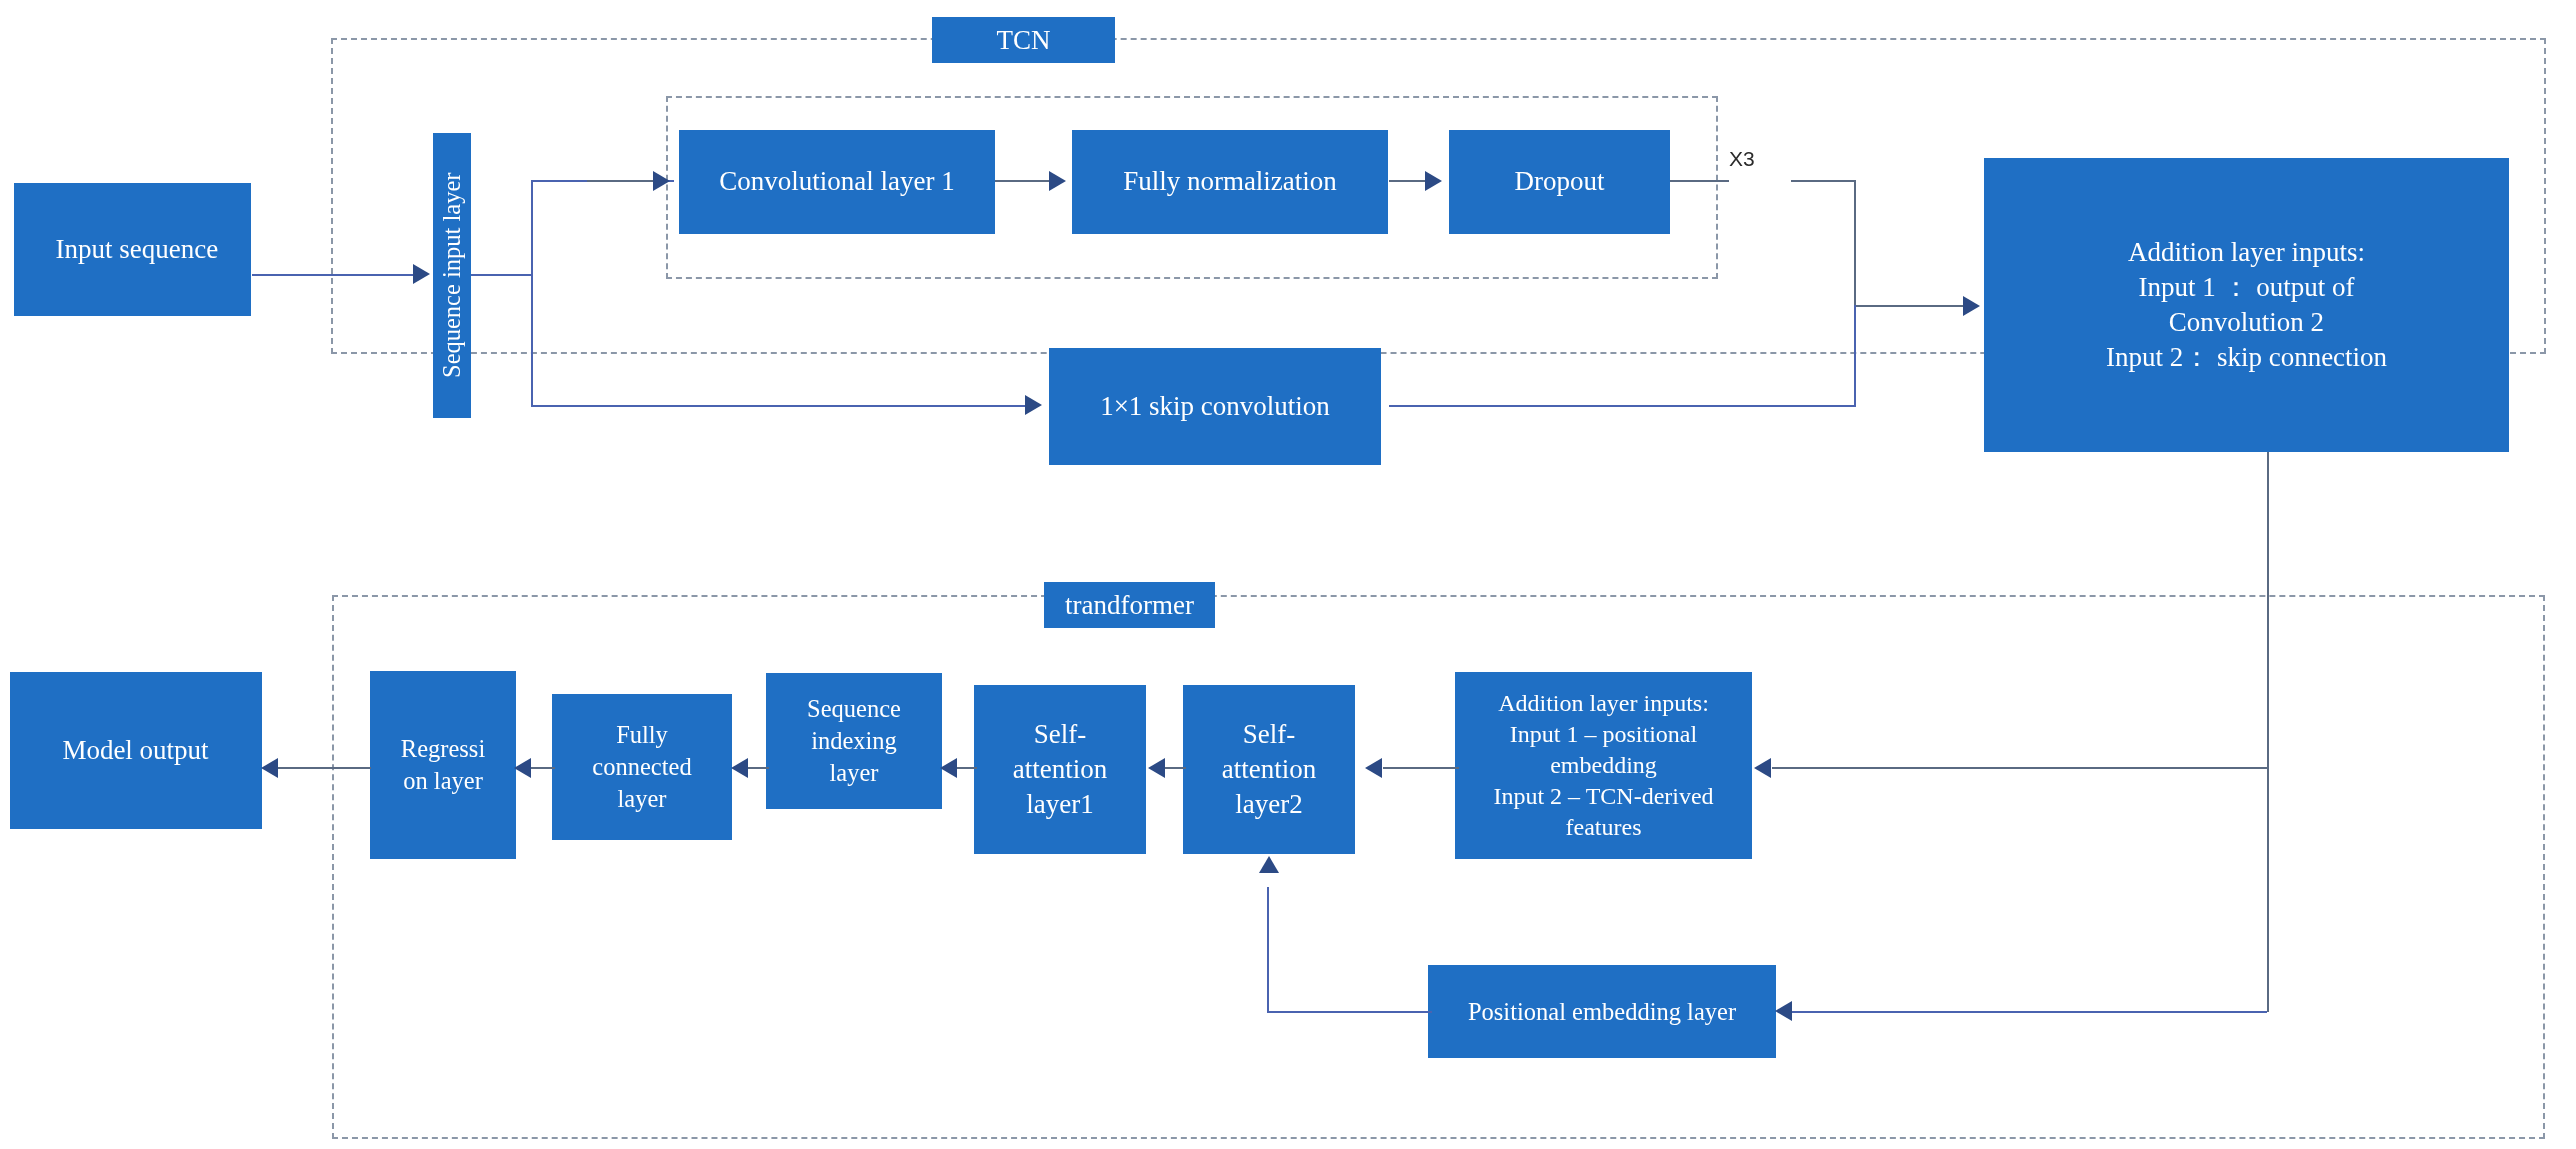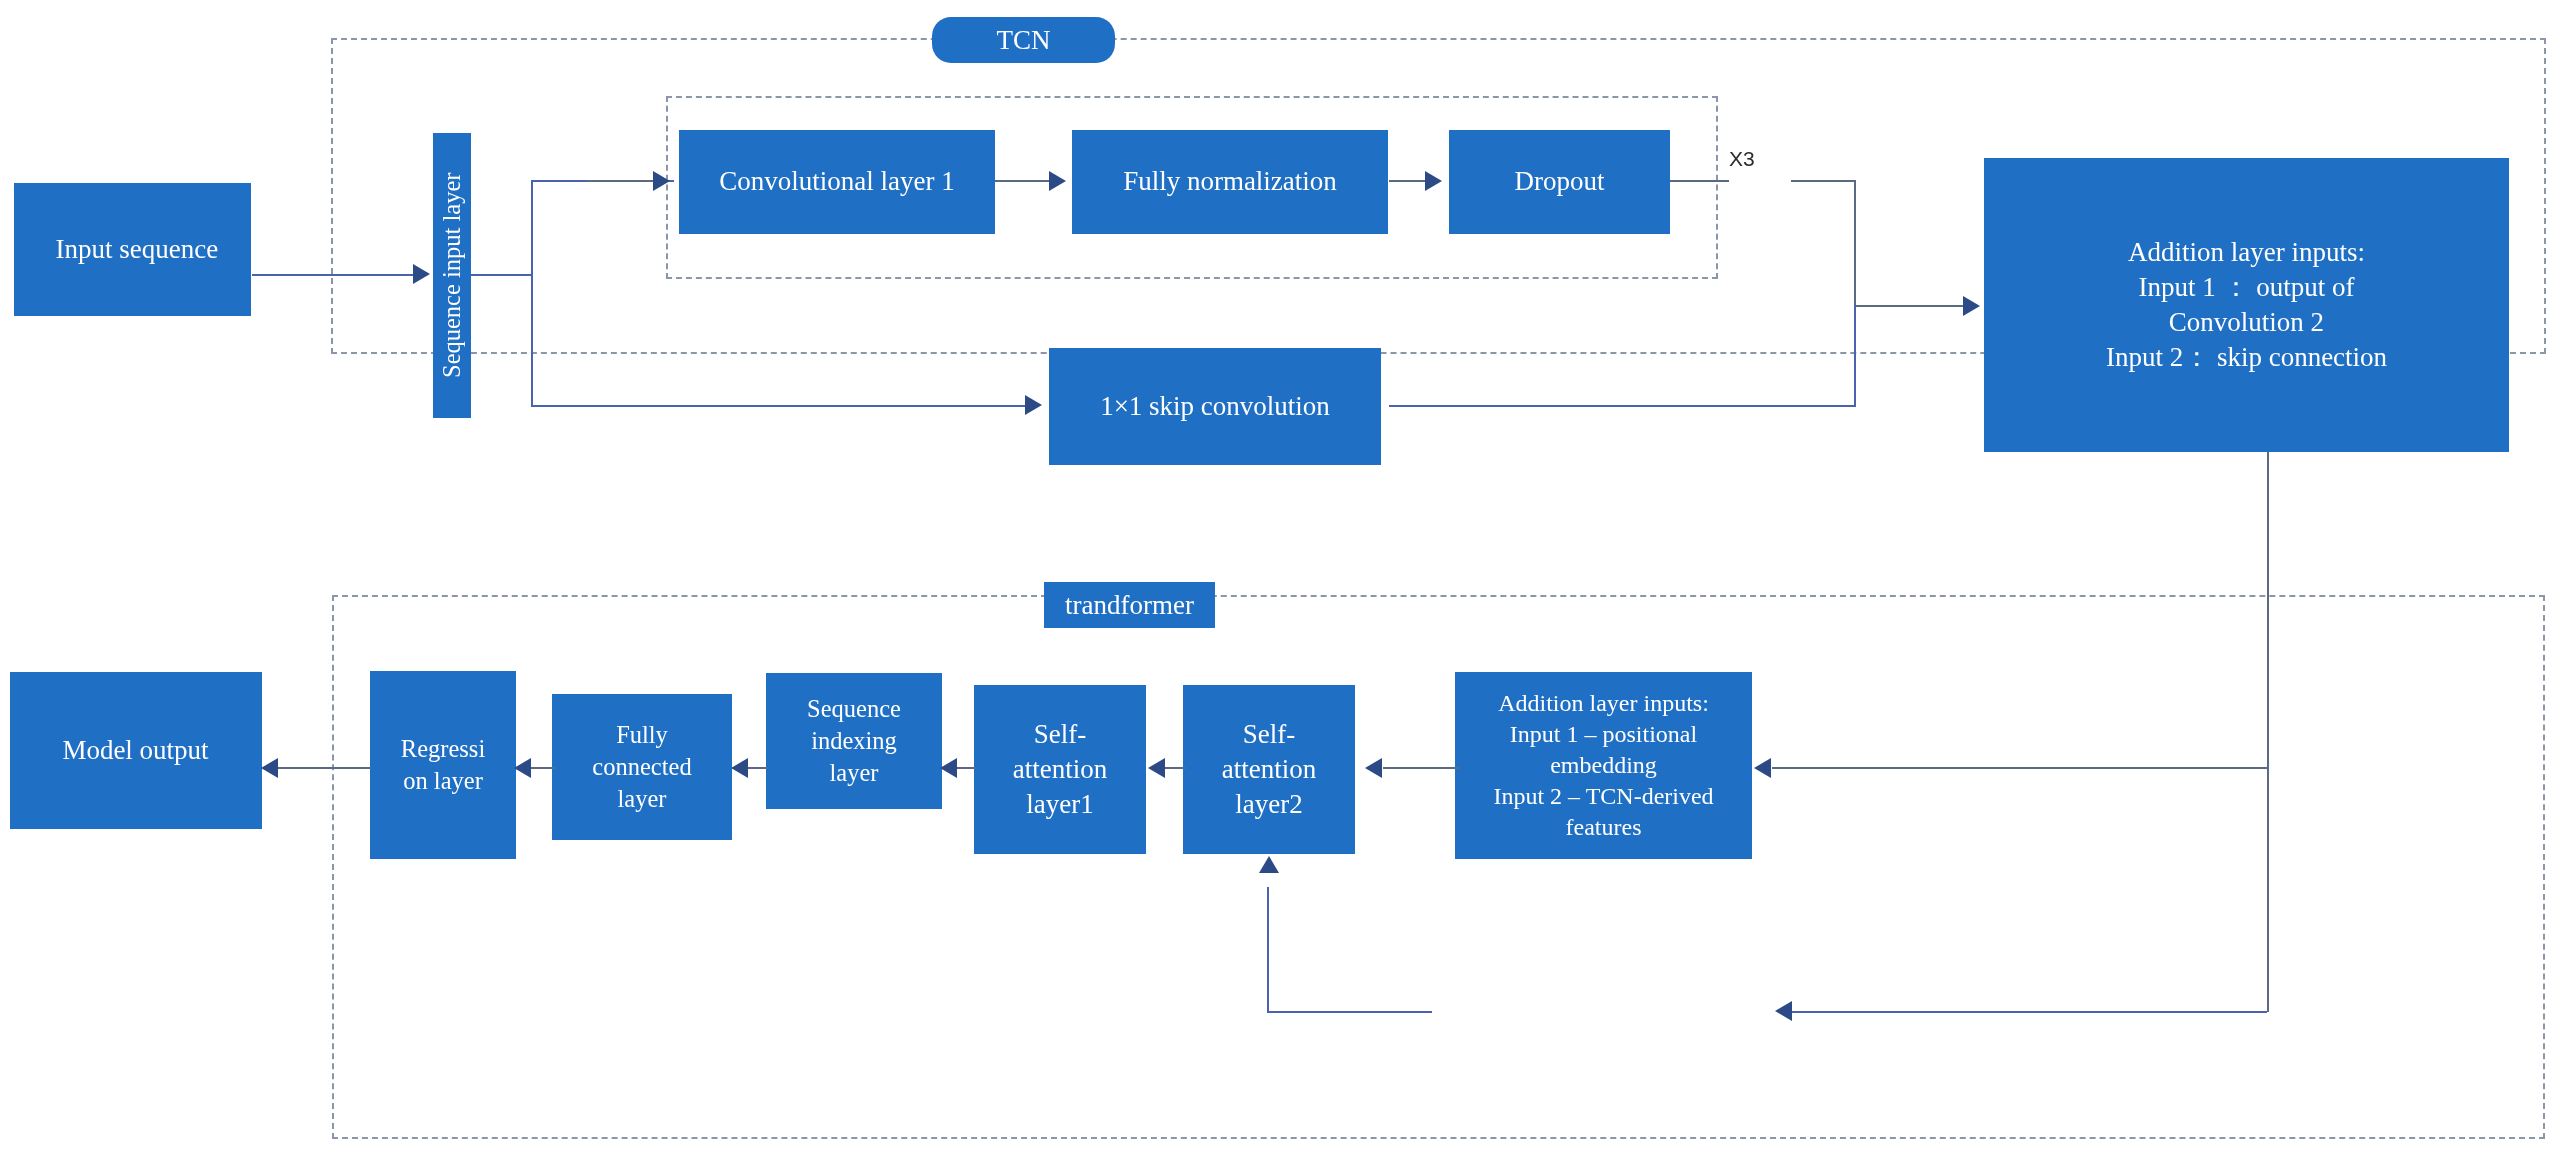--- a/index.html
+++ b/index.html
@@ -81,21 +81,21 @@
 </style>
 </head>
 <body>
 
 <div id="canvas">
 
   <div class="dashed-group" style="left:331px; top:38px; width:2215px; height:316px;"></div>
 
   <div class="dashed-group" style="left:666px; top:96px; width:1052px; height:183px;"></div>
 
-  <div class="grouplabel" style="left:932px; top:17.4px; width:183px; height:46px;border-radius:19px;">TCN</div>
+  <div class="grouplabel" style="left:932px; top:17.4px; width:183px; height:46px;">TCN</div>
 
   <div class="node" style="left:14.2px; top:183px; width:237px; height:133px;padding-left:13px;">Input sequence</div>
 
   <div class="node vertical" style="left:433px; top:133px; width:38px; height:285px;">Sequence input layer</div>
 
   <div class="node" style="left:679px; top:130px; width:316px; height:104px;">Convolutional layer 1</div>
 
   <div class="node" style="left:1072px; top:130px; width:316px; height:104px;">Fully normalization</div>
 
   <div class="node" style="left:1449px; top:130px; width:221px; height:104px;">Dropout</div>
@@ -168,20 +168,21 @@
   <div class="node" style="left:1183px; top:685px; width:172px; height:169px; white-space:pre-line;">Self-
 attention
 layer2</div>
 
   <div class="node tiny" style="left:1455px; top:672px; width:297px; height:187px; flex-direction:column; justify-content:center;">
     <div>Addition layer inputs:</div>
     <div>Input 1 – positional embedding</div>
     <div>Input 2 – TCN-derived features</div>
   </div>
 
+  <div class="node small" style="left:1428px; top:965px; width:348px; height:93px;">Positional embedding layer</div>
 
   <div class="line h" style="left:1383px; top:767px; width:76px;"></div>
   <div class="arrow left" style="left:1365px; top:758px;"></div>
 
   <div class="line h" style="left:1164px; top:767px; width:22px;"></div>
   <div class="arrow left" style="left:1148px; top:758px;"></div>
 
   <div class="line h" style="left:955px; top:767px; width:22px;"></div>
   <div class="arrow left" style="left:940px; top:758px;"></div>
 

